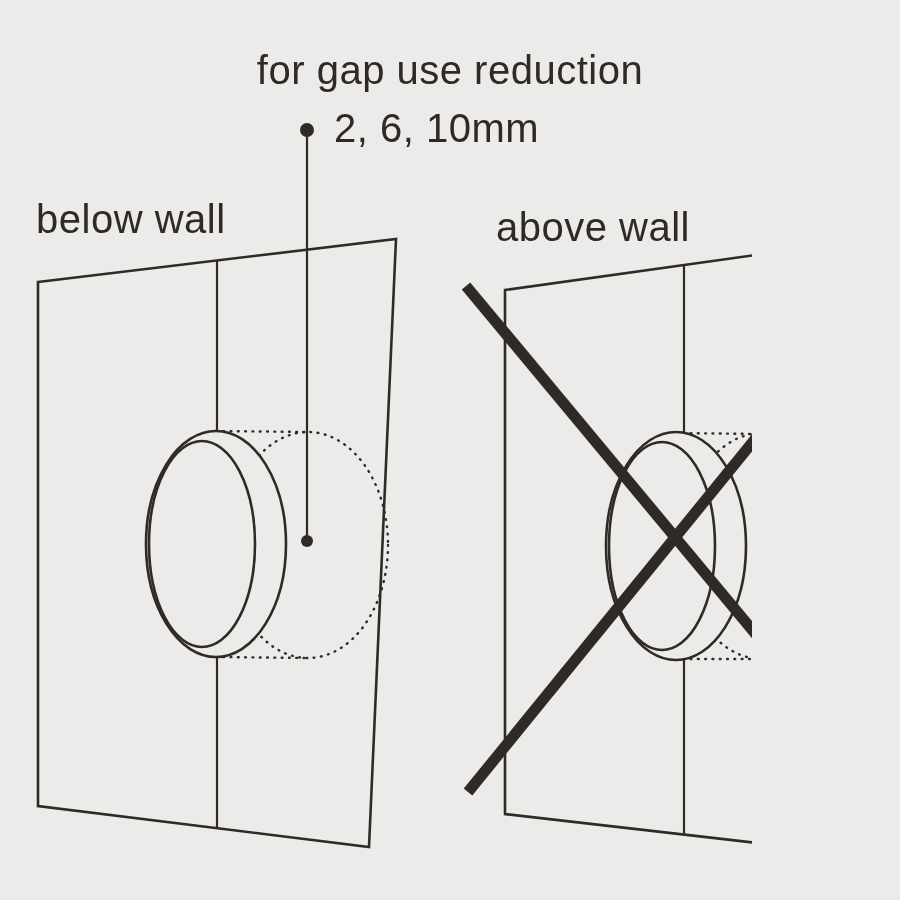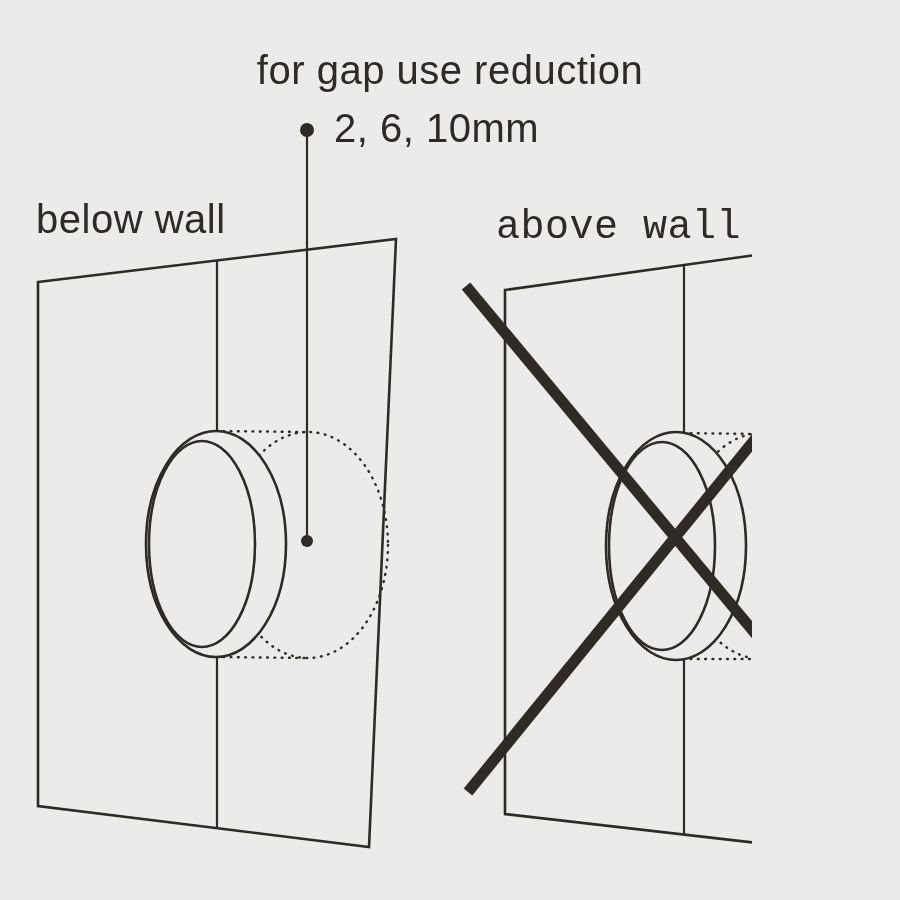--- a/index.html
+++ b/index.html
@@ -26,21 +26,21 @@
   .txt{
     position:absolute;
     font-size:40px;
     letter-spacing:0.5px;
     white-space:nowrap;
     color:var(--text);
   }
   .title{top:48px;left:0;width:900px;text-align:center;}
   .sizes{top:106px;left:334px;}
   .label-left{top:197px;left:36px;}
-  .label-right{top:205px;left:496px;font-family:Liberation Mono, monospace;}
+  .label-right{top:205px;left:496px;}
 
   
   .ln{stroke:var(--line);fill:none;stroke-width:2.6;}
   .thin{stroke-width:2.2;}
   .dotted{stroke:var(--line);fill:none;stroke-width:2.4;stroke-dasharray:0.8 6.5;stroke-linecap:round;}
   .fillbg{fill:var(--bg);stroke:var(--line);stroke-width:2.6;}
   .dotfill{fill:var(--line);stroke:none;}
   .cross{stroke:var(--line);stroke-width:11;stroke-linecap:butt;fill:none;}
 </style>
 </head>

